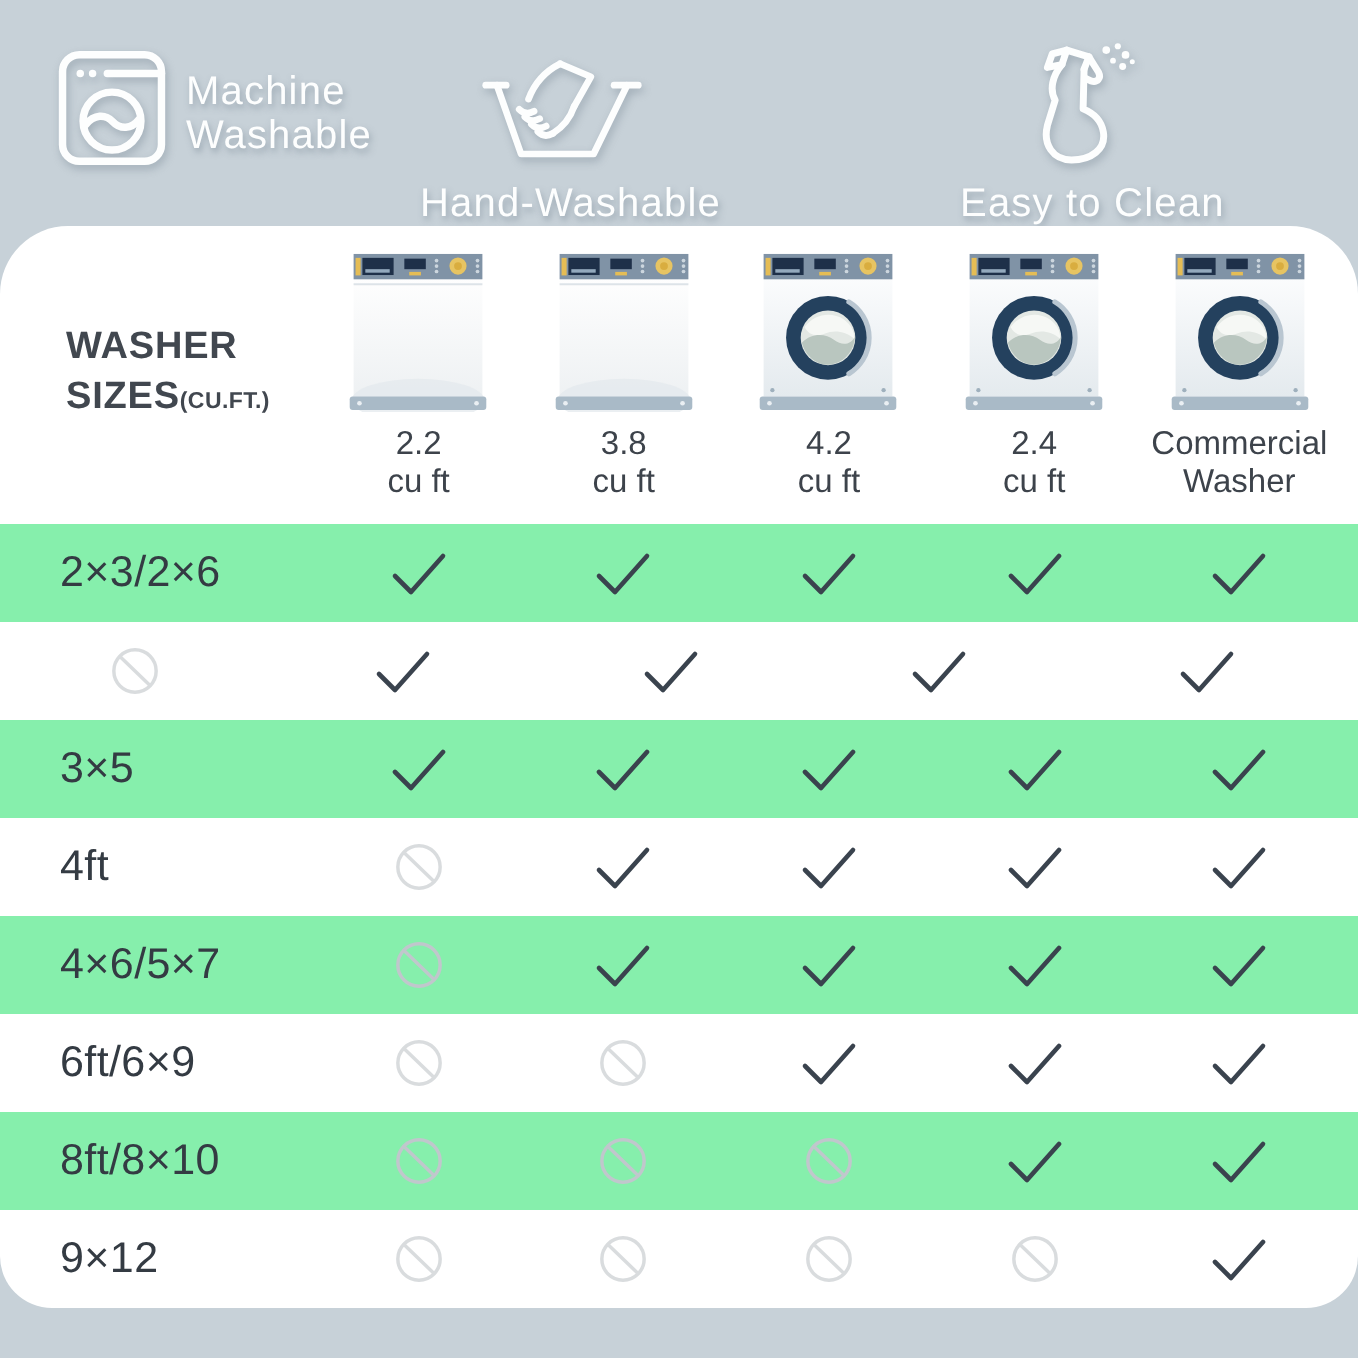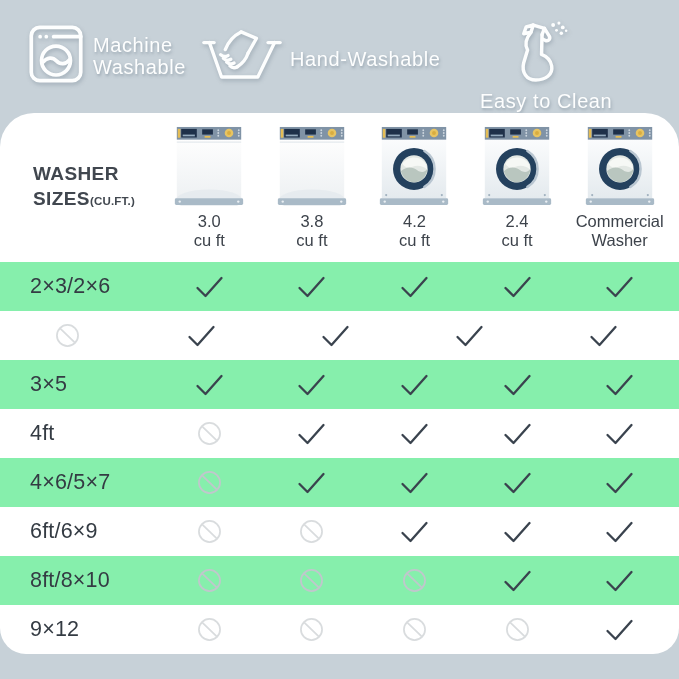--- a/index.html
+++ b/index.html
@@ -11,21 +11,21 @@
   }
   
   .badge{position:absolute;display:flex;align-items:center;}
   .badge svg{filter:drop-shadow(1px 2px 2px rgba(110,126,140,.45));}
   .badge-text{
     color:#fdfefe;font-size:20px;line-height:22px;letter-spacing:.6px;
     text-shadow:1px 2px 3px rgba(110,126,140,.5);font-weight:400;
   }
   #badge-machine{left:28px;top:24px;}
   #badge-machine .badge-text{margin-left:9px;}
-  #badge-hand{left:202px;top:28px;}
+  #badge-hand{left:202px;top:28px;flex-direction:column;}
   #badge-hand .badge-text{margin-left:8px;}
   #badge-spray{left:473px;top:20px;flex-direction:column;}
   #badge-spray .badge-text{margin-left:7px;}
 
   
   .card{
     position:absolute;left:0;top:113px;width:679px;height:541px;
     background:#ffffff;border-radius:34px 34px 26px 26px;overflow:hidden;
   }
   .table-head{display:flex;height:149px;}
@@ -143,21 +143,21 @@
                 <circle cx="46.5" cy="7.2" r="0.95"></circle>
                 <circle cx="46.5" cy="10" r="0.95"></circle>
     <circle cx="67.5" cy="4.4" r="0.95"></circle>
                 <circle cx="67.5" cy="7.2" r="0.95"></circle>
                 <circle cx="67.5" cy="10" r="0.95"></circle>
   </g>
   <circle cx="57.5" cy="7.2" r="4.4" fill="#e7c462"></circle>
   <circle cx="57.5" cy="7.2" r="2" fill="#d9ad3f"></circle>
 </svg></div>
           <div class="col-label">
-            <div>3.0</div>
+            <div>2.2</div>
             <div>cu ft</div>
           </div>
         </div>
         <div class="col">
           <div>
 <svg width="74" height="80" viewBox="0 0 74 82">
   <defs>
     <linearGradient id="tg" x1="0" y1="0" x2="0" y2="1">
       <stop offset="0" stop-color="#fefefe"></stop>
                   <stop offset="1" stop-color="#eef1f3"></stop>

